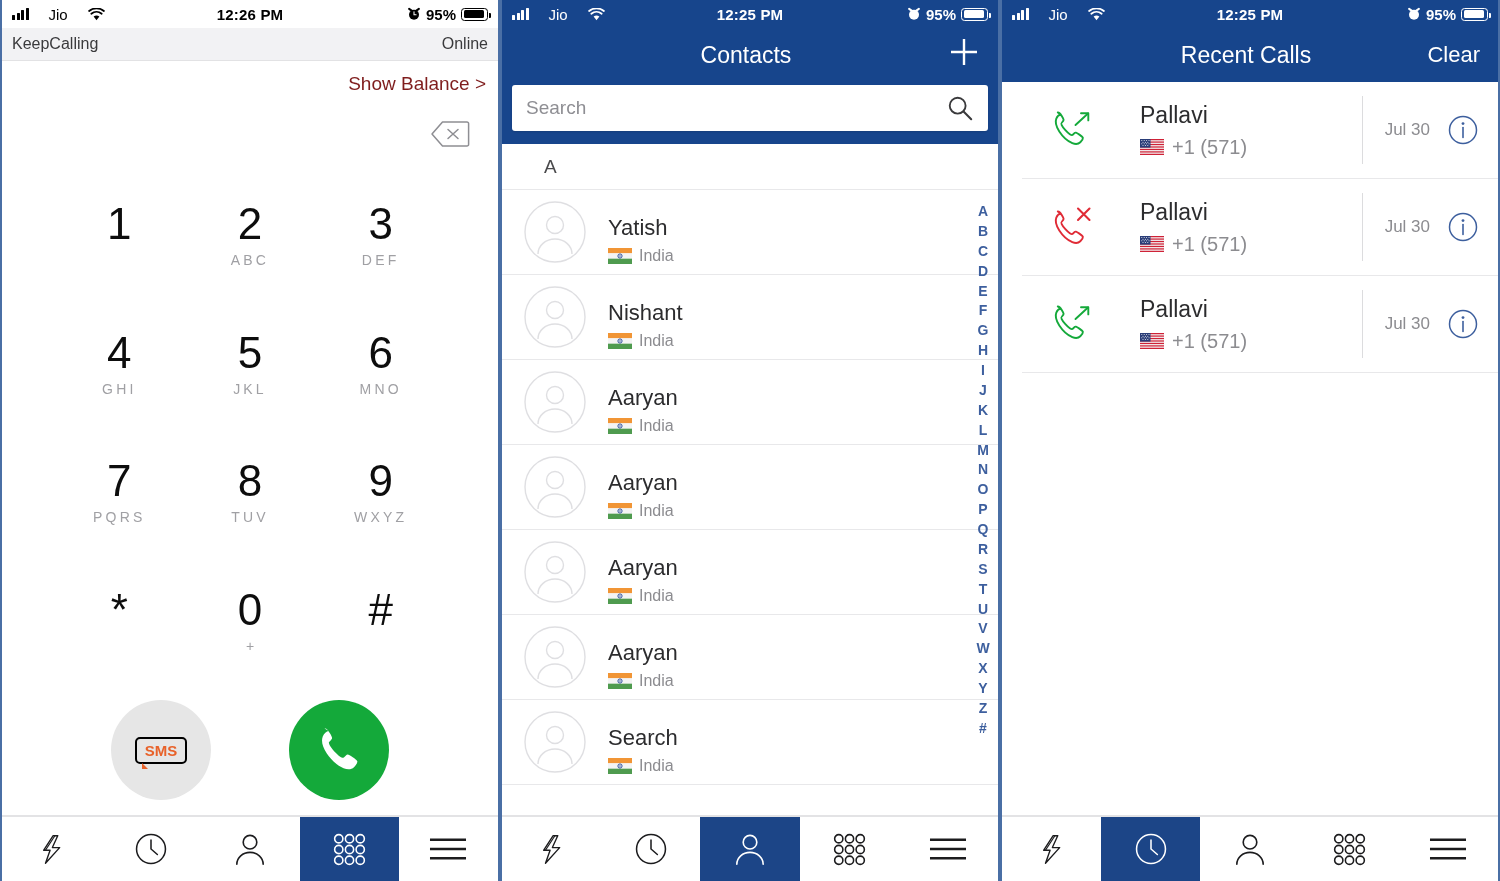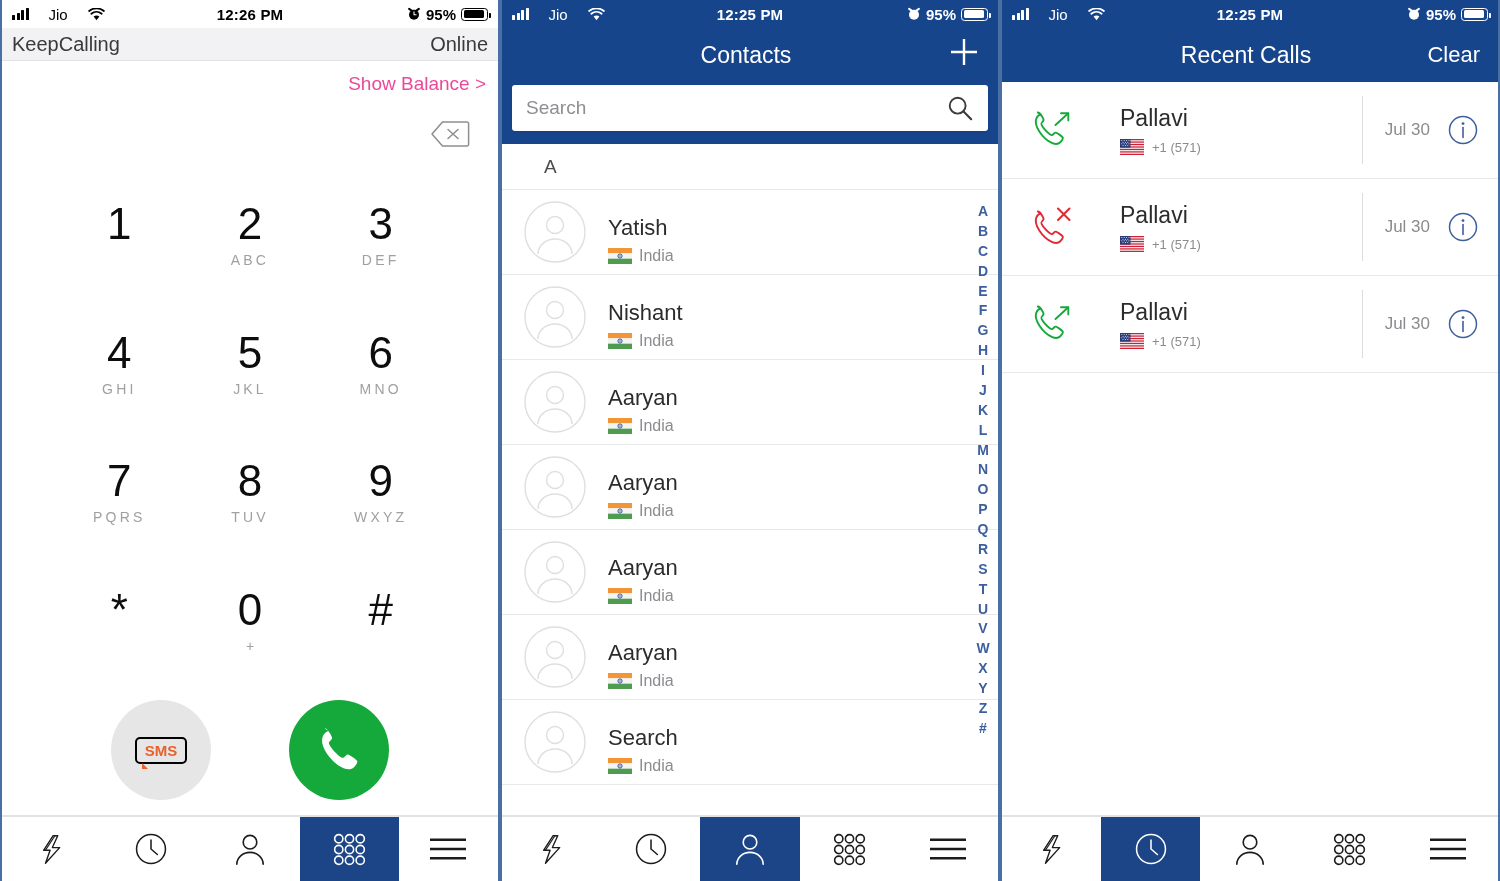--- a/index.html
+++ b/index.html
@@ -57,28 +57,28 @@
     content: ""; position: absolute; right: -3.5px; top: 4px;
     width: 2px; height: 5px; background: currentColor; border-radius: 0 1px 1px 0;
   }
   .batt i { display: block; height: 100%; width: 95%; background: currentColor; border-radius: 1.5px; }
   .alarm { width: 14px; height: 14px; }
 
   
   .acctbar {
     flex: 0 0 33px; background: #f2f2f4;
     display: flex; align-items: center; justify-content: space-between;
-    padding: 0 10px; font-size: 20px; color: #3a3a3c;
+    padding: 0 10px; font-size: 16px; color: #3a3a3c;
     border-bottom: 1px solid #e2e2e4;
   }
   .balance-row {
     flex: 0 0 45px; display: flex; align-items: center; justify-content: flex-end;
     padding: 0 12px;
   }
-  .balance-link { color: #ec4899; font-size: 19px; margin-left: 20px; }
+  .balance-link { color: #7f1d1d; font-size: 19px; margin-left: 20px; }
   .bkspc-row { flex: 0 0 55px; display: flex; align-items: center; justify-content: flex-end; padding: 0 28px; }
   .bkspc { width: 40px; height: 28px; }
 
   
   .dialpad {
     flex: 1 1 auto;
     display: grid;
     grid-template-columns: repeat(3, 1fr);
     grid-template-rows: repeat(4, 1fr);
     align-content: start;
@@ -177,30 +177,30 @@
 
   .indexcol {
     position: absolute; right: 4px; top: 58px;
     width: 22px;
     display: flex; flex-direction: column; align-items: center;
     font-size: 14px; color: #3d5f9e; line-height: 1.42;
     font-weight: bold;
   }
 
   
-  .calllist { flex: 1 1 auto; background: #fff; }
+  .calllist { flex: 1 1 auto; background: #fff; padding-left: 20px; }
   .callrow {
     height: 97px; display: flex; align-items: center;
     border-bottom: 1px solid #e8e8ea; padding-left: 28px;
   }
   .callico { width: 46px; height: 46px; flex: 0 0 46px; }
   .cdetail { flex: 1 1 auto; margin-left: 44px; }
   .cdetail .nm { font-size: 23px; color: #2c2c2e; }
   .cdetail .num { display: flex; align-items: center; gap: 8px; margin-top: 7px; }
-  .cdetail .num span { font-size: 13px; color: #8c8c90; }
+  .cdetail .num span { font-size: 20px; color: #8c8c90; }
   .cright {
     display: flex; align-items: center; gap: 18px;
     border-left: 1px solid #dcdcde; height: 68px;
     padding-left: 22px; padding-right: 20px;
   }
   .cdate { font-size: 17px; color: #8c8c90; }
   .infobtn { width: 30px; height: 30px; }
 </style>
 </head>
 <body>

